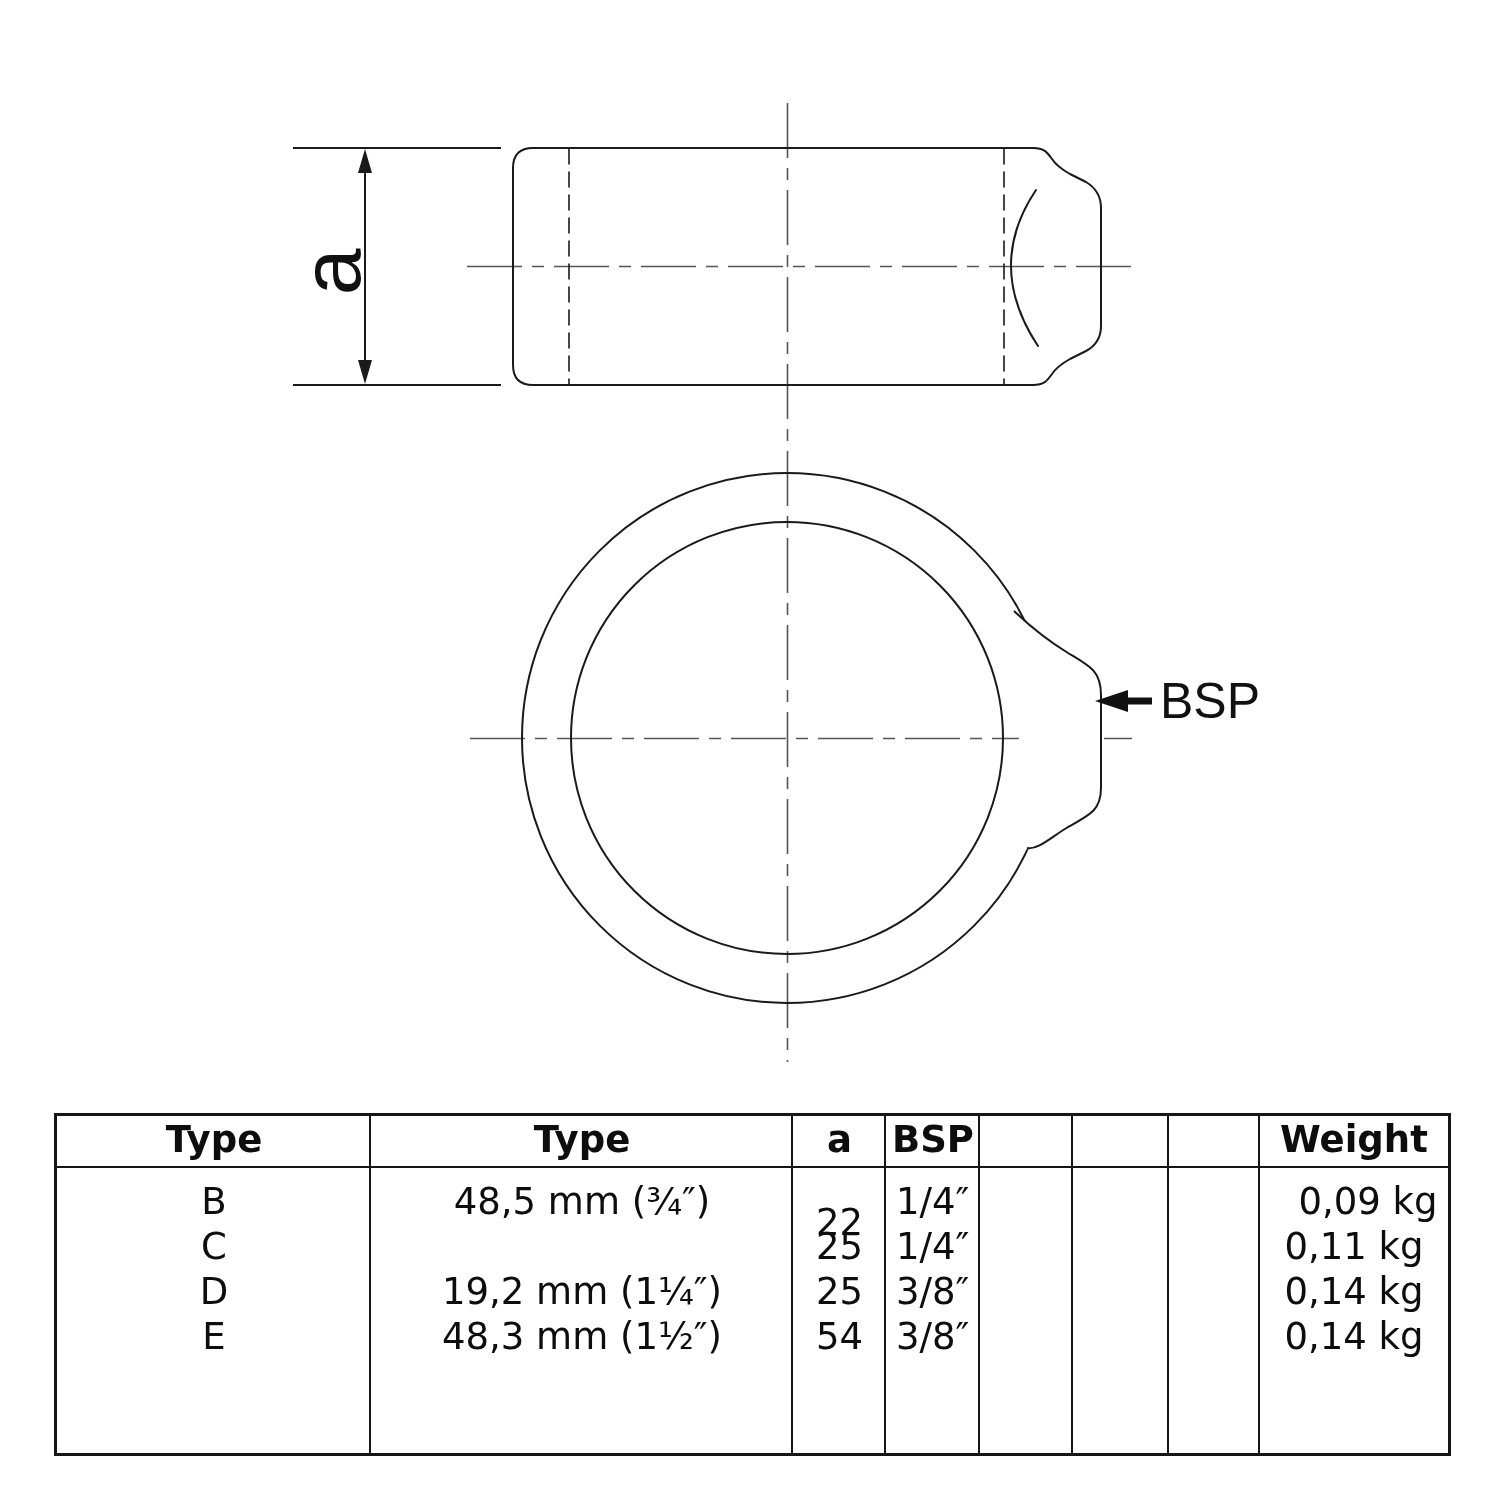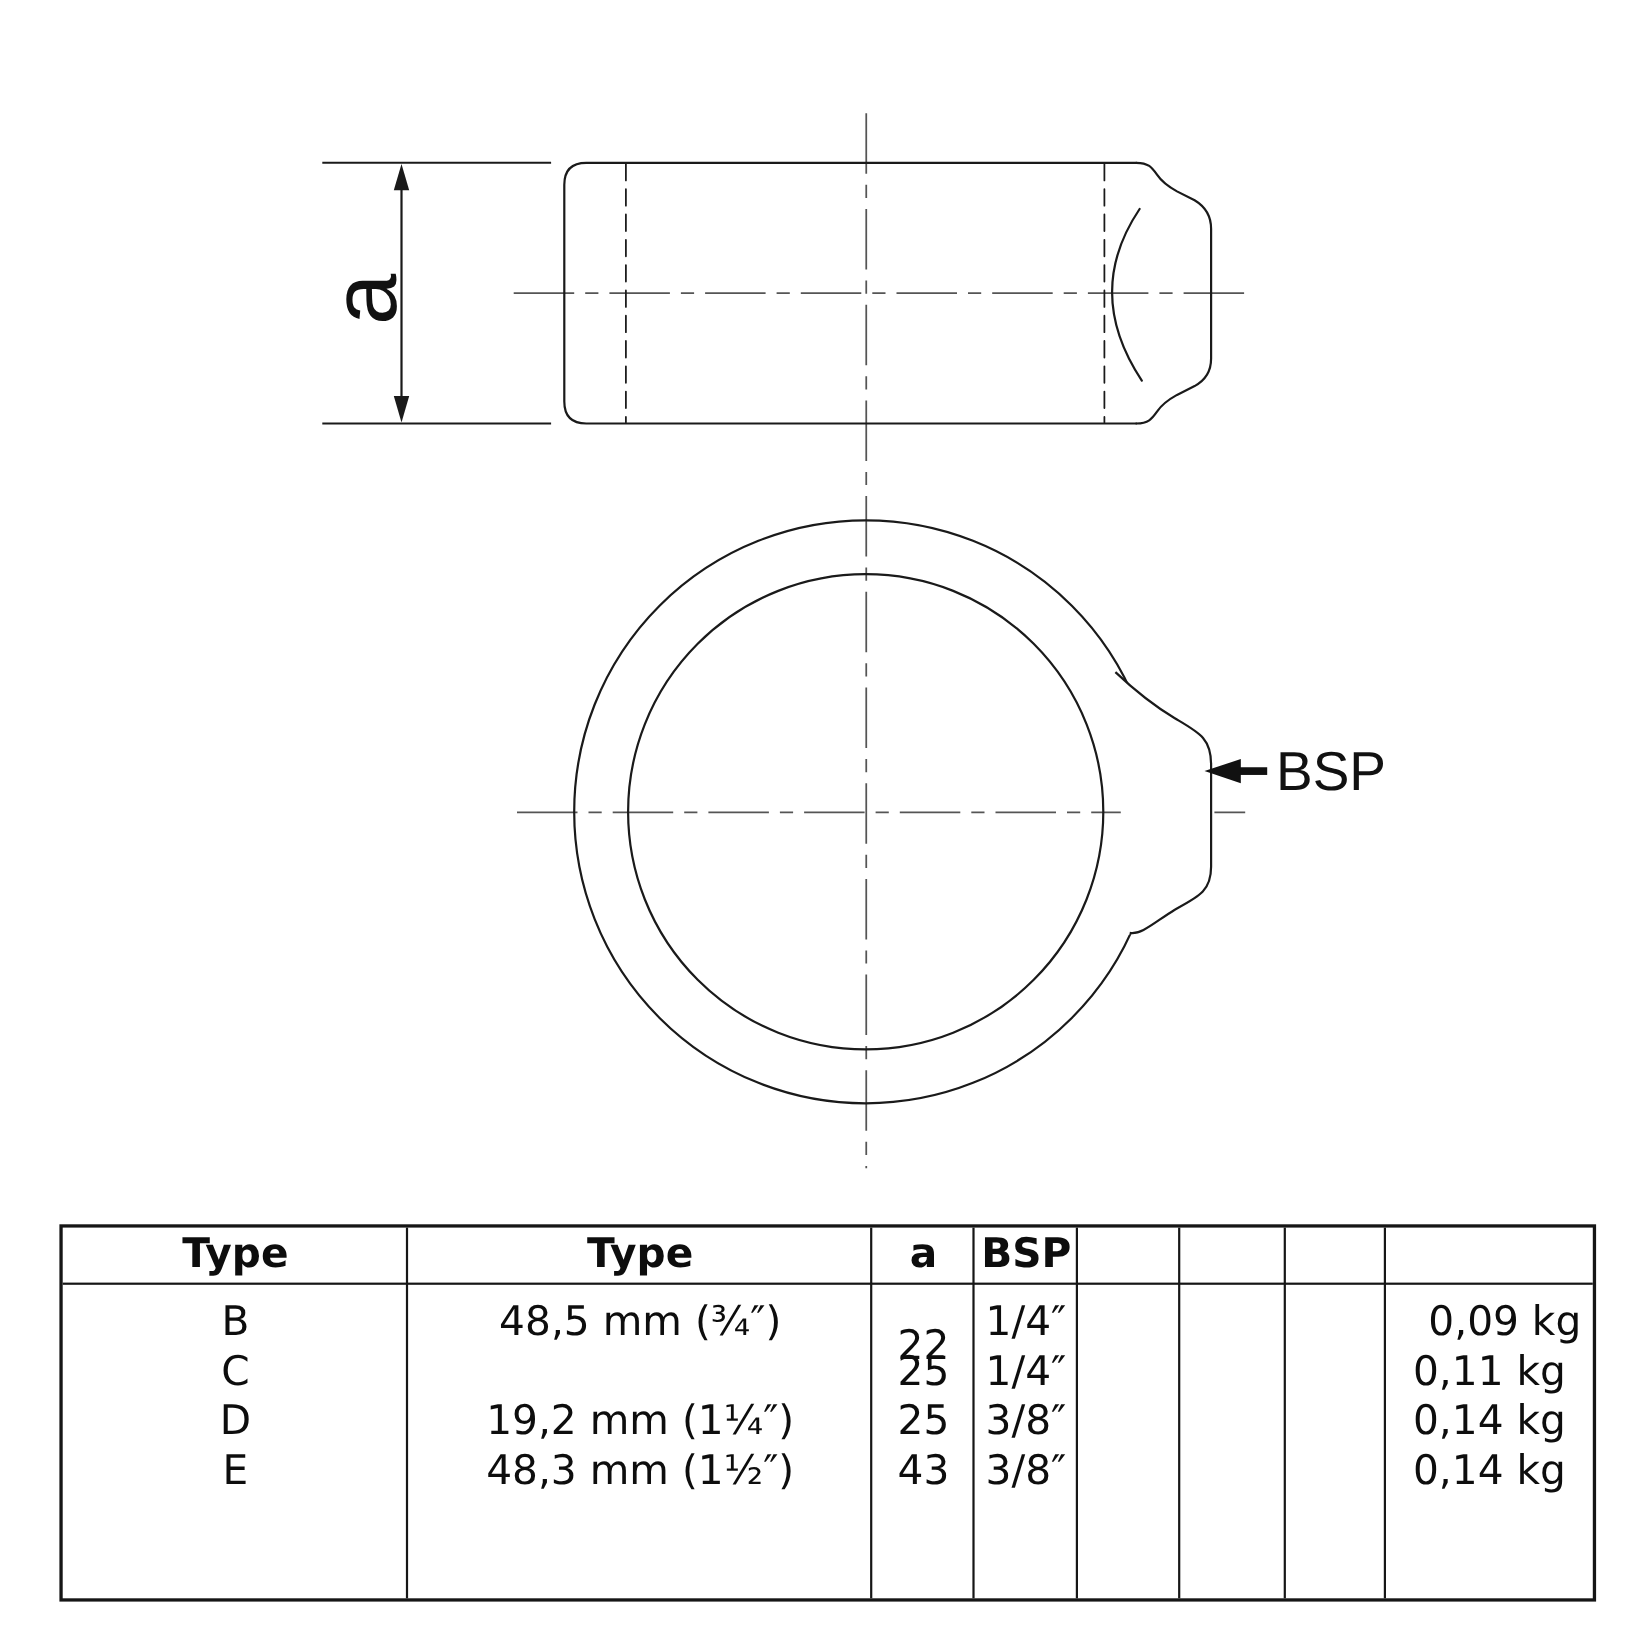--- a/index.html
+++ b/index.html
@@ -99,38 +99,39 @@
     <div class="colline" style="grid-area:1 / 5 / -1 / 6;"></div>
     <div class="colline" style="grid-area:1 / 6 / -1 / 7;"></div>
     <div class="colline" style="grid-area:1 / 7 / -1 / 8;"></div>
 
     <div class="hsep"></div>
 
     <div class="th" style="grid-column:1;">Type</div>
     <div class="th" style="grid-column:2;">Type</div>
     <div class="th" style="grid-column:3;">a</div>
     <div class="th" style="grid-column:4;">BSP</div>
+    <div class="th" style="grid-column:8;">Weight</div>
 
     <div class="td" style="grid-area:3/1;">B</div>
     <div class="td" style="grid-area:3/2;">48,5 mm (¾″)</div>
     <div class="td" style="grid-area:3/3;margin-top:41px;">22</div>
     <div class="td left" style="grid-area:3/4;">1/4″</div>
     <div class="td" style="grid-area:3/8;margin-left:28px;">0,09 kg</div>
 
     <div class="td" style="grid-area:4/1;">C</div>
     <div class="td" style="grid-area:4/3;">25</div>
     <div class="td left" style="grid-area:4/4;">1/4″</div>
     <div class="td" style="grid-area:4/8;">0,11 kg</div>
 
     <div class="td" style="grid-area:5/1;">D</div>
     <div class="td" style="grid-area:5/2;">19,2 mm (1¼″)</div>
     <div class="td" style="grid-area:5/3;">25</div>
     <div class="td left" style="grid-area:5/4;">3/8″</div>
     <div class="td" style="grid-area:5/8;">0,14 kg</div>
 
     <div class="td" style="grid-area:6/1;">E</div>
     <div class="td" style="grid-area:6/2;">48,3 mm (1½″)</div>
-    <div class="td" style="grid-area:6/3;">43</div>
+    <div class="td" style="grid-area:6/3;">54</div>
     <div class="td left" style="grid-area:6/4;">3/8″</div>
     <div class="td" style="grid-area:6/8;">0,14 kg</div>
   </div>
 
 </div>
 
 </body></html>

